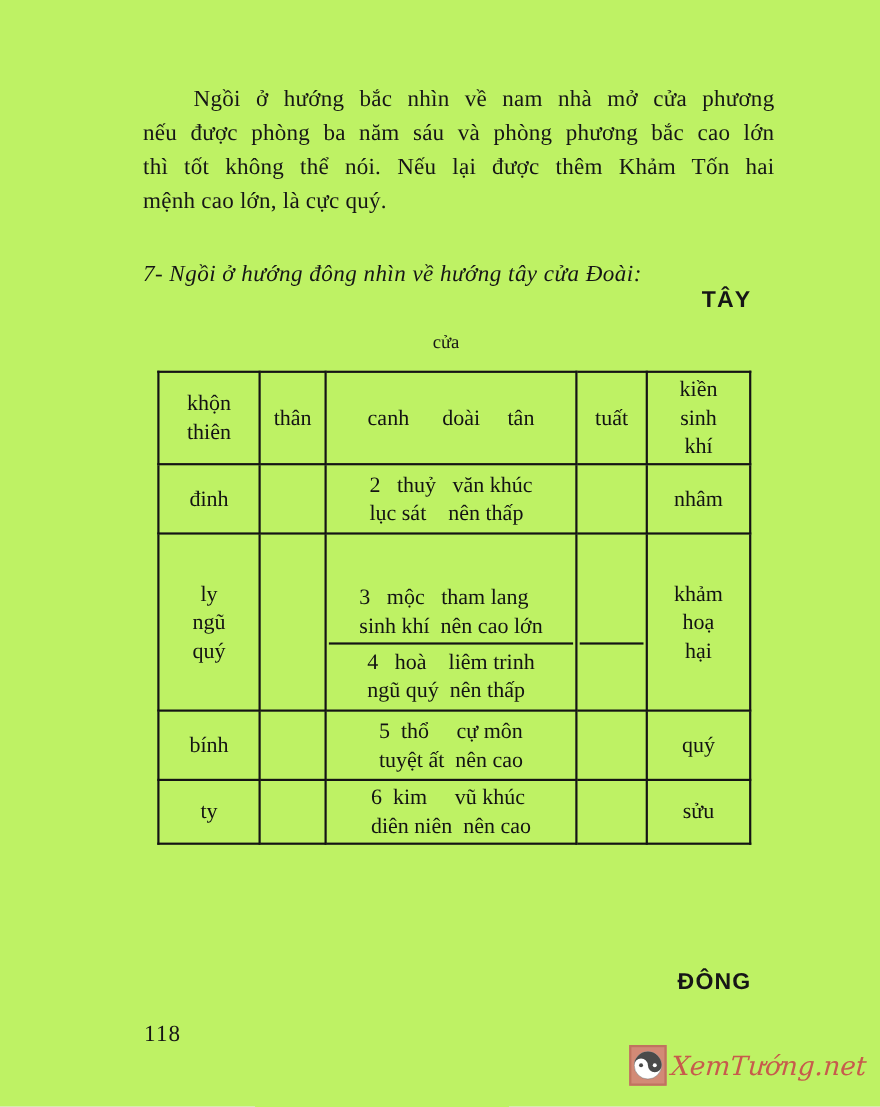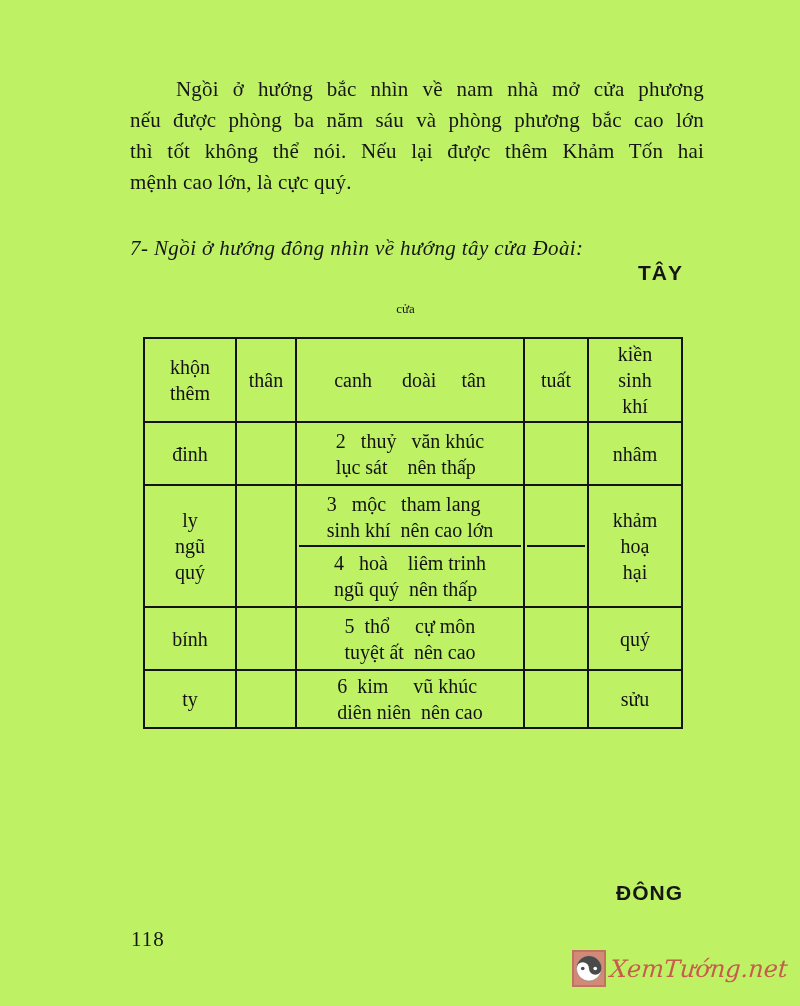--- a/index.html
+++ b/index.html
@@ -29,21 +29,21 @@
   .dir-label{
     position:absolute;left:143px;width:540px;
     text-align:right;
     font-family:"Liberation Sans", sans-serif;
     font-weight:700;font-size:21px;letter-spacing:1px;
   }
   .dir-tay{top:261px;}
   .dir-dong{top:881px;}
   .door-label{
     position:absolute;left:143px;top:301px;width:525px;
-    text-align:center;font-size:13px;
+    text-align:center;font-size:17px;
   }
   
   table.fs{
     position:absolute;left:143px;top:337px;
     border-collapse:collapse;table-layout:fixed;
     font-size:20px;line-height:26px;
     color:#131313;
     border-radius:22px;
   }
   table.fs td{
@@ -55,21 +55,21 @@
   table.fs .cline{display:block;white-space:pre;}
   td.c3{text-align:center;}
   td.c3 .blk{display:inline-block;text-align:left;}
   td.c3head{text-align:left;padding-left:9px;}
   td.split{padding:0;}
   .half{
     height:57px;display:flex;align-items:center;justify-content:center;
     flex-direction:column;
   }
   .half .blk{display:inline-block;text-align:left;}
-  .half.top{border-bottom:2px solid #141414;}
+  .half.top{border-bottom:2px solid #141414;margin-top:39px;}
   .half.empty{width:100%;}
   
   .pagenum{
     position:absolute;left:131px;top:927px;
     font-size:21px;letter-spacing:1px;
   }
   
   .watermark{
     position:absolute;right:12px;top:950px;
     display:flex;align-items:center;gap:4px;
@@ -114,21 +114,21 @@
       <col style="width:92px">
         <col style="width:60px">
         <col style="width:228px">
         <col style="width:64px">
         <col style="width:94px">
     </colgroup>
     <tbody>
         <tr style="height:80px">
       <td>
         <span class="cline">khộn</span>
-        <span class="cline">thêm</span>
+        <span class="cline">thiên</span>
       </td>
       <td>
         <span class="cline">thân</span>
       </td>
       <td class="c3 c3head">
         <span class="cline">canh      doài     tân</span>
       </td>
       <td>
         <span class="cline">tuất</span>
       </td>

